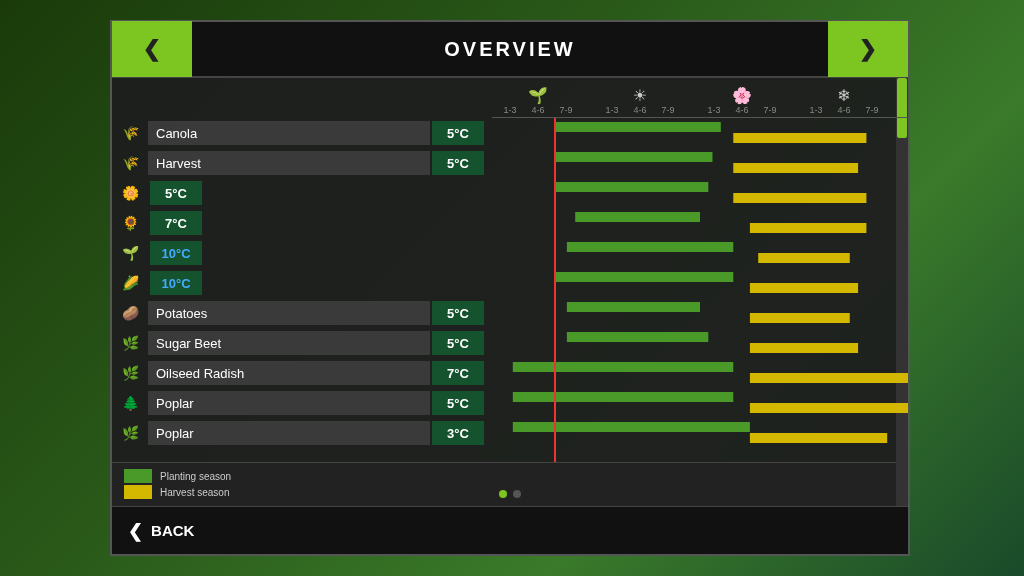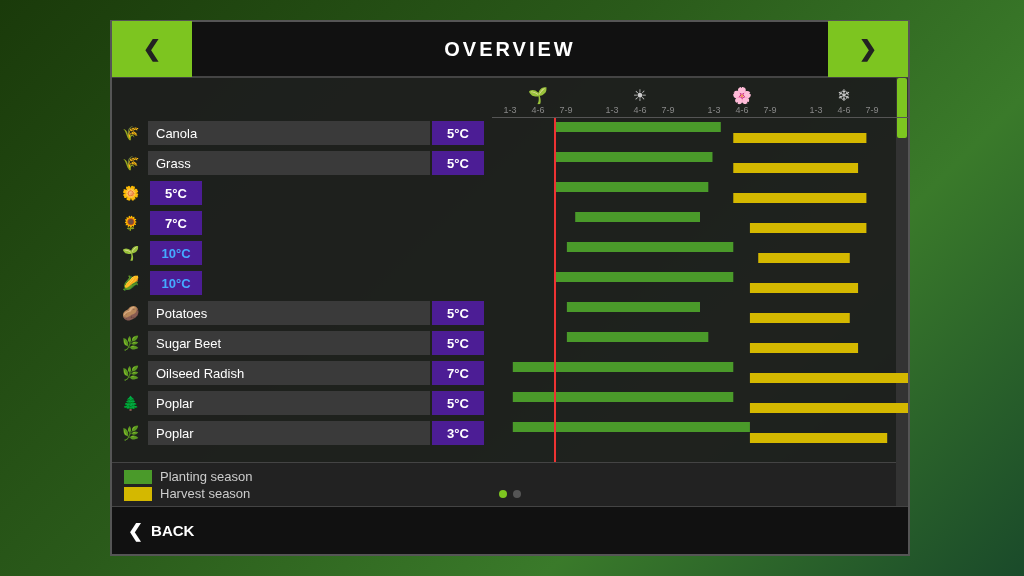--- a/index.html
+++ b/index.html
@@ -104,21 +104,21 @@
       width: 52px;
       text-align: center;
       font-size: 13px;
       font-weight: bold;
       padding: 3px 4px;
       height: 24px;
       display: flex;
       align-items: center;
       justify-content: center;
       color: #fff;
-      background: #4c1d95;
+      background: #14532d;
       margin-left: 2px;
     }
 
     .crop-temp.highlight { color: #4af; }
 
     
     .red-line {
       position: absolute;
       top: 0;
       bottom: 0;
@@ -167,21 +167,21 @@
       margin-bottom: 2px;
     }
 
     .legend-color {
       width: 28px;
       height: 14px;
     }
 
     .legend-label {
       color: #ccc;
-      font-size: 13px;
+      font-size: 10px;
     }
 
     
     .scrollbar {
       position: absolute;
       right: 0;
       top: 56px;
       width: 12px;
       bottom: 48px;
       background: #333;
@@ -241,21 +241,21 @@
   <div style="display:flex; height: calc(100% - 56px - 48px - 44px);">
 
     <div class="crop-list" id="crop-list-container" style="padding-top:40px;">
     <div class="crop-row">
     <div class="crop-icon">🌾</div>
     <div class="crop-name">Canola</div>
     <div class="crop-temp ">5°C</div>
   </div>
         <div class="crop-row">
     <div class="crop-icon">🌾</div>
-    <div class="crop-name">Grass</div>
+    <div class="crop-name">Harvest</div>
     <div class="crop-temp ">5°C</div>
   </div>
         <div class="crop-row">
     <div class="crop-icon">🌼</div>
     <div class="crop-temp ">5°C</div>
   </div>
         <div class="crop-row">
     <div class="crop-icon">🌻</div>
     <div class="crop-temp ">7°C</div>
   </div>

